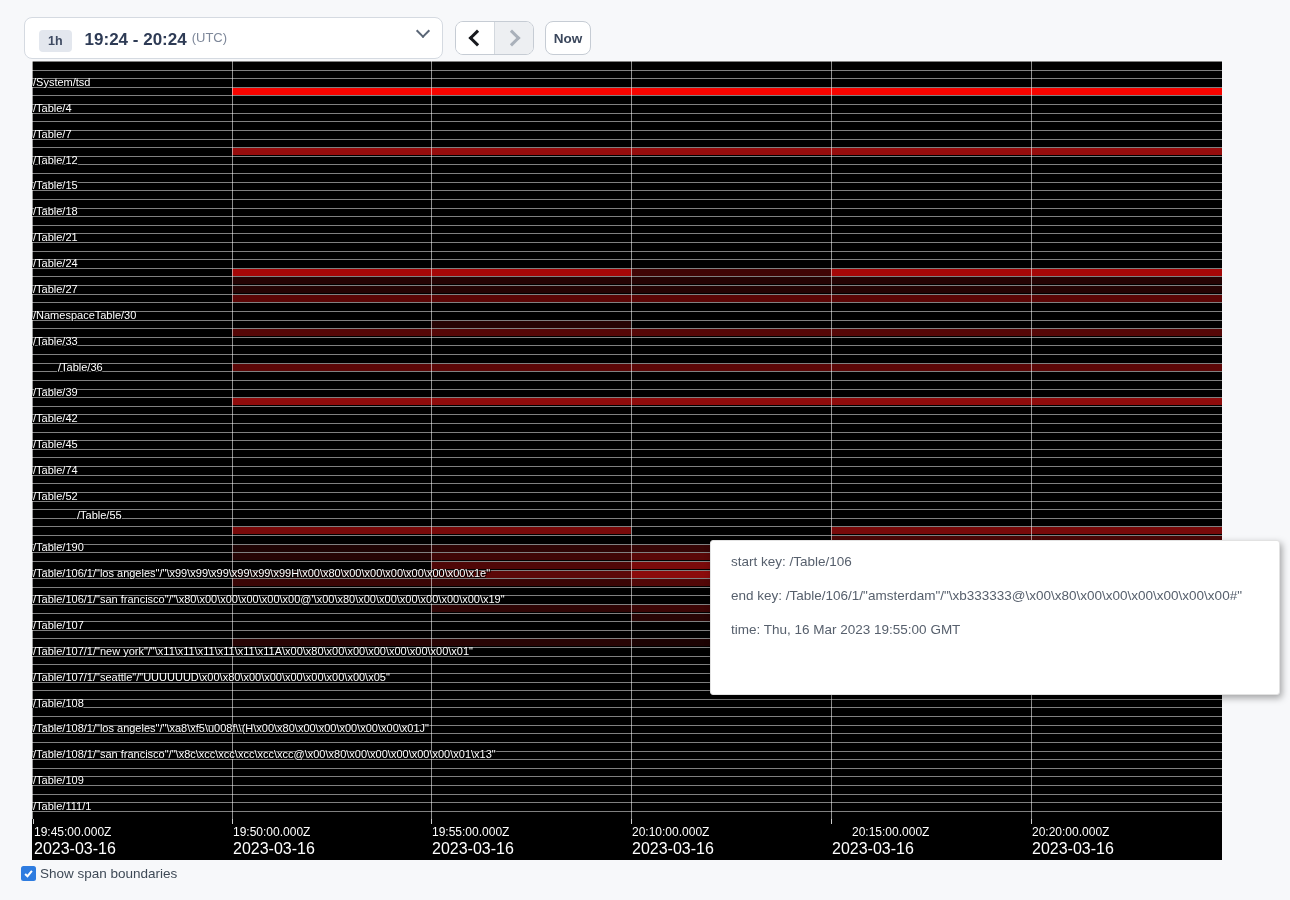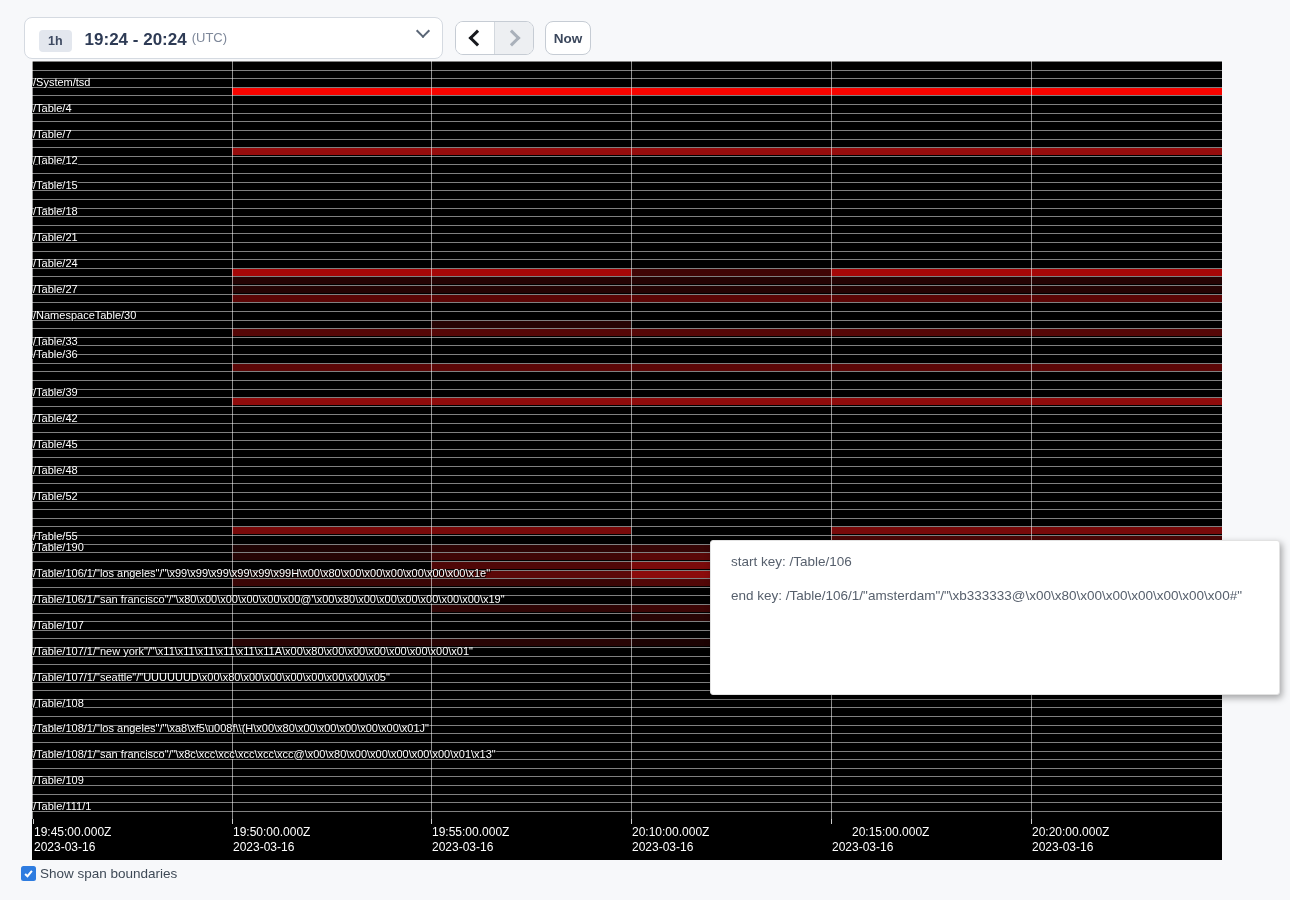--- a/index.html
+++ b/index.html
@@ -36,21 +36,21 @@
       rgba(255,255,255,0.5) 0px, rgba(255,255,255,0.5) 1px,
       transparent 1px, transparent 8.619px);}
   .band{position:absolute;height:7px;z-index:2;}
   .vgrid{position:absolute;top:0;width:1px;height:758px;background:rgba(255,255,255,0.55);z-index:3;}
   .ledge{position:absolute;top:0;left:0;width:1px;height:758px;background:rgba(255,255,255,0.6);z-index:3;}
   .rowlabel{position:absolute;left:1px;height:11px;line-height:11px;color:#fff;font-size:11px;
     white-space:nowrap;z-index:4;text-shadow:1px 1px 0 #000, -1px 1px 0 #000;}
   .xaxis{position:absolute;left:0;top:758px;width:1190px;height:41px;background:#000;}
   .xtick{position:absolute;top:0;width:1px;height:5px;background:rgba(255,255,255,0.8);}
   .xtime{position:absolute;top:6px;color:#fff;font-size:12px;white-space:nowrap;}
-  .xdate{position:absolute;top:21px;color:#fff;font-size:12px;white-space:nowrap;}
+  .xdate{position:absolute;top:21px;color:#fff;font-size:16px;white-space:nowrap;}
 
   
   .tooltip{position:absolute;left:710px;top:540px;width:570px;height:155px;background:#fff;
     border:1px solid #e2e2e2;border-radius:3px;box-shadow:2px 3px 7px rgba(0,0,0,0.35);
     box-sizing:border-box;padding:13px 10px 0 20px;z-index:10;}
   .tipline{font-size:13.5px;color:#57606d;height:16px;margin-bottom:18px;white-space:nowrap;}
 
   
   .ctl{position:absolute;left:21px;top:866px;display:flex;align-items:center;}
   .cbx{width:15px;height:15px;background:#2e7ce0;border-radius:2.5px;display:inline-flex;
@@ -124,27 +124,27 @@
         <div class="rowlabel" style="top: 41.9045px;">/Table/4</div>
         <div class="rowlabel" style="top: 67.7615px;">/Table/7</div>
         <div class="rowlabel" style="top: 93.6185px;">/Table/12</div>
         <div class="rowlabel" style="top: 119.475px;">/Table/15</div>
         <div class="rowlabel" style="top: 145.332px;">/Table/18</div>
         <div class="rowlabel" style="top: 171.19px;">/Table/21</div>
         <div class="rowlabel" style="top: 197.046px;">/Table/24</div>
         <div class="rowlabel" style="top: 222.904px;">/Table/27</div>
         <div class="rowlabel" style="top: 248.76px;">/NamespaceTable/30</div>
         <div class="rowlabel" style="top: 274.618px;">/Table/33</div>
-        <div class="rowlabel" style="top: 288px;">/Table/36</div>
+        <div class="rowlabel" style="top: 301px; padding-left: 25px;">/Table/36</div>
         <div class="rowlabel" style="top: 326.332px;">/Table/39</div>
         <div class="rowlabel" style="top: 352.188px;">/Table/42</div>
         <div class="rowlabel" style="top: 378.046px;">/Table/45</div>
-        <div class="rowlabel" style="top: 403.902px;">/Table/48</div>
+        <div class="rowlabel" style="top: 403.902px;">/Table/74</div>
         <div class="rowlabel" style="top: 429.76px;">/Table/52</div>
-        <div class="rowlabel" style="top: 470px;">/Table/55</div>
+        <div class="rowlabel" style="top: 449px; padding-left: 44px;">/Table/55</div>
         <div class="rowlabel" style="top: 481.474px;">/Table/190</div>
         <div class="rowlabel" style="top: 507.33px;">/Table/106/1/"los angeles"/"\x99\x99\x99\x99\x99\x99H\x00\x80\x00\x00\x00\x00\x00\x00\x1e"</div>
         <div class="rowlabel" style="top: 533.188px;">/Table/106/1/"san francisco"/"\x80\x00\x00\x00\x00\x00@'\x00\x80\x00\x00\x00\x00\x00\x00\x19"</div>
         <div class="rowlabel" style="top: 559.044px;">/Table/107</div>
         <div class="rowlabel" style="top: 584.901px;">/Table/107/1/"new york"/"\x11\x11\x11\x11\x11\x11A\x00\x80\x00\x00\x00\x00\x00\x00\x01"</div>
         <div class="rowlabel" style="top: 610.759px;">/Table/107/1/"seattle"/"UUUUUUD\x00\x80\x00\x00\x00\x00\x00\x00\x05"</div>
         <div class="rowlabel" style="top: 636.615px;">/Table/108</div>
         <div class="rowlabel" style="top: 662.472px;">/Table/108/1/"los angeles"/"\xa8\xf5\u008f\\(H\x00\x80\x00\x00\x00\x00\x00\x01J"</div>
         <div class="rowlabel" style="top: 688.329px;">/Table/108/1/"san francisco"/"\x8c\xcc\xcc\xcc\xcc\xcc@\x00\x80\x00\x00\x00\x00\x00\x01\x13"</div>
         <div class="rowlabel" style="top: 714.187px;">/Table/109</div>
@@ -168,20 +168,21 @@
         <div class="xdate" style="left: 800px;">2023-03-16</div>
         <div class="xtick" style="left: 999px;"></div>
         <div class="xtime" style="left: 1000px;">20:20:00.000Z</div>
         <div class="xdate" style="left: 1000px;">2023-03-16</div>
       </div>
   </div>
 
   <div class="tooltip">
     <div class="tipline">start key: /Table/106</div>
     <div class="tipline">end key: /Table/106/1/"amsterdam"/"\xb333333@\x00\x80\x00\x00\x00\x00\x00\x00#"</div>
+    <div class="tipline">time: Thu, 16 Mar 2023 19:55:00 GMT</div>
   </div>
 
   <div class="ctl">
     <span class="cbx">
       <svg width="11" height="11" viewBox="0 0 12 12">
         <path d="M2.3 6.5 L4.9 9 L9.7 3.2" stroke="#ffffff" stroke-width="2.2" fill="none"></path>
       </svg>
     </span>
     <label>Show span boundaries</label>
   </div>

